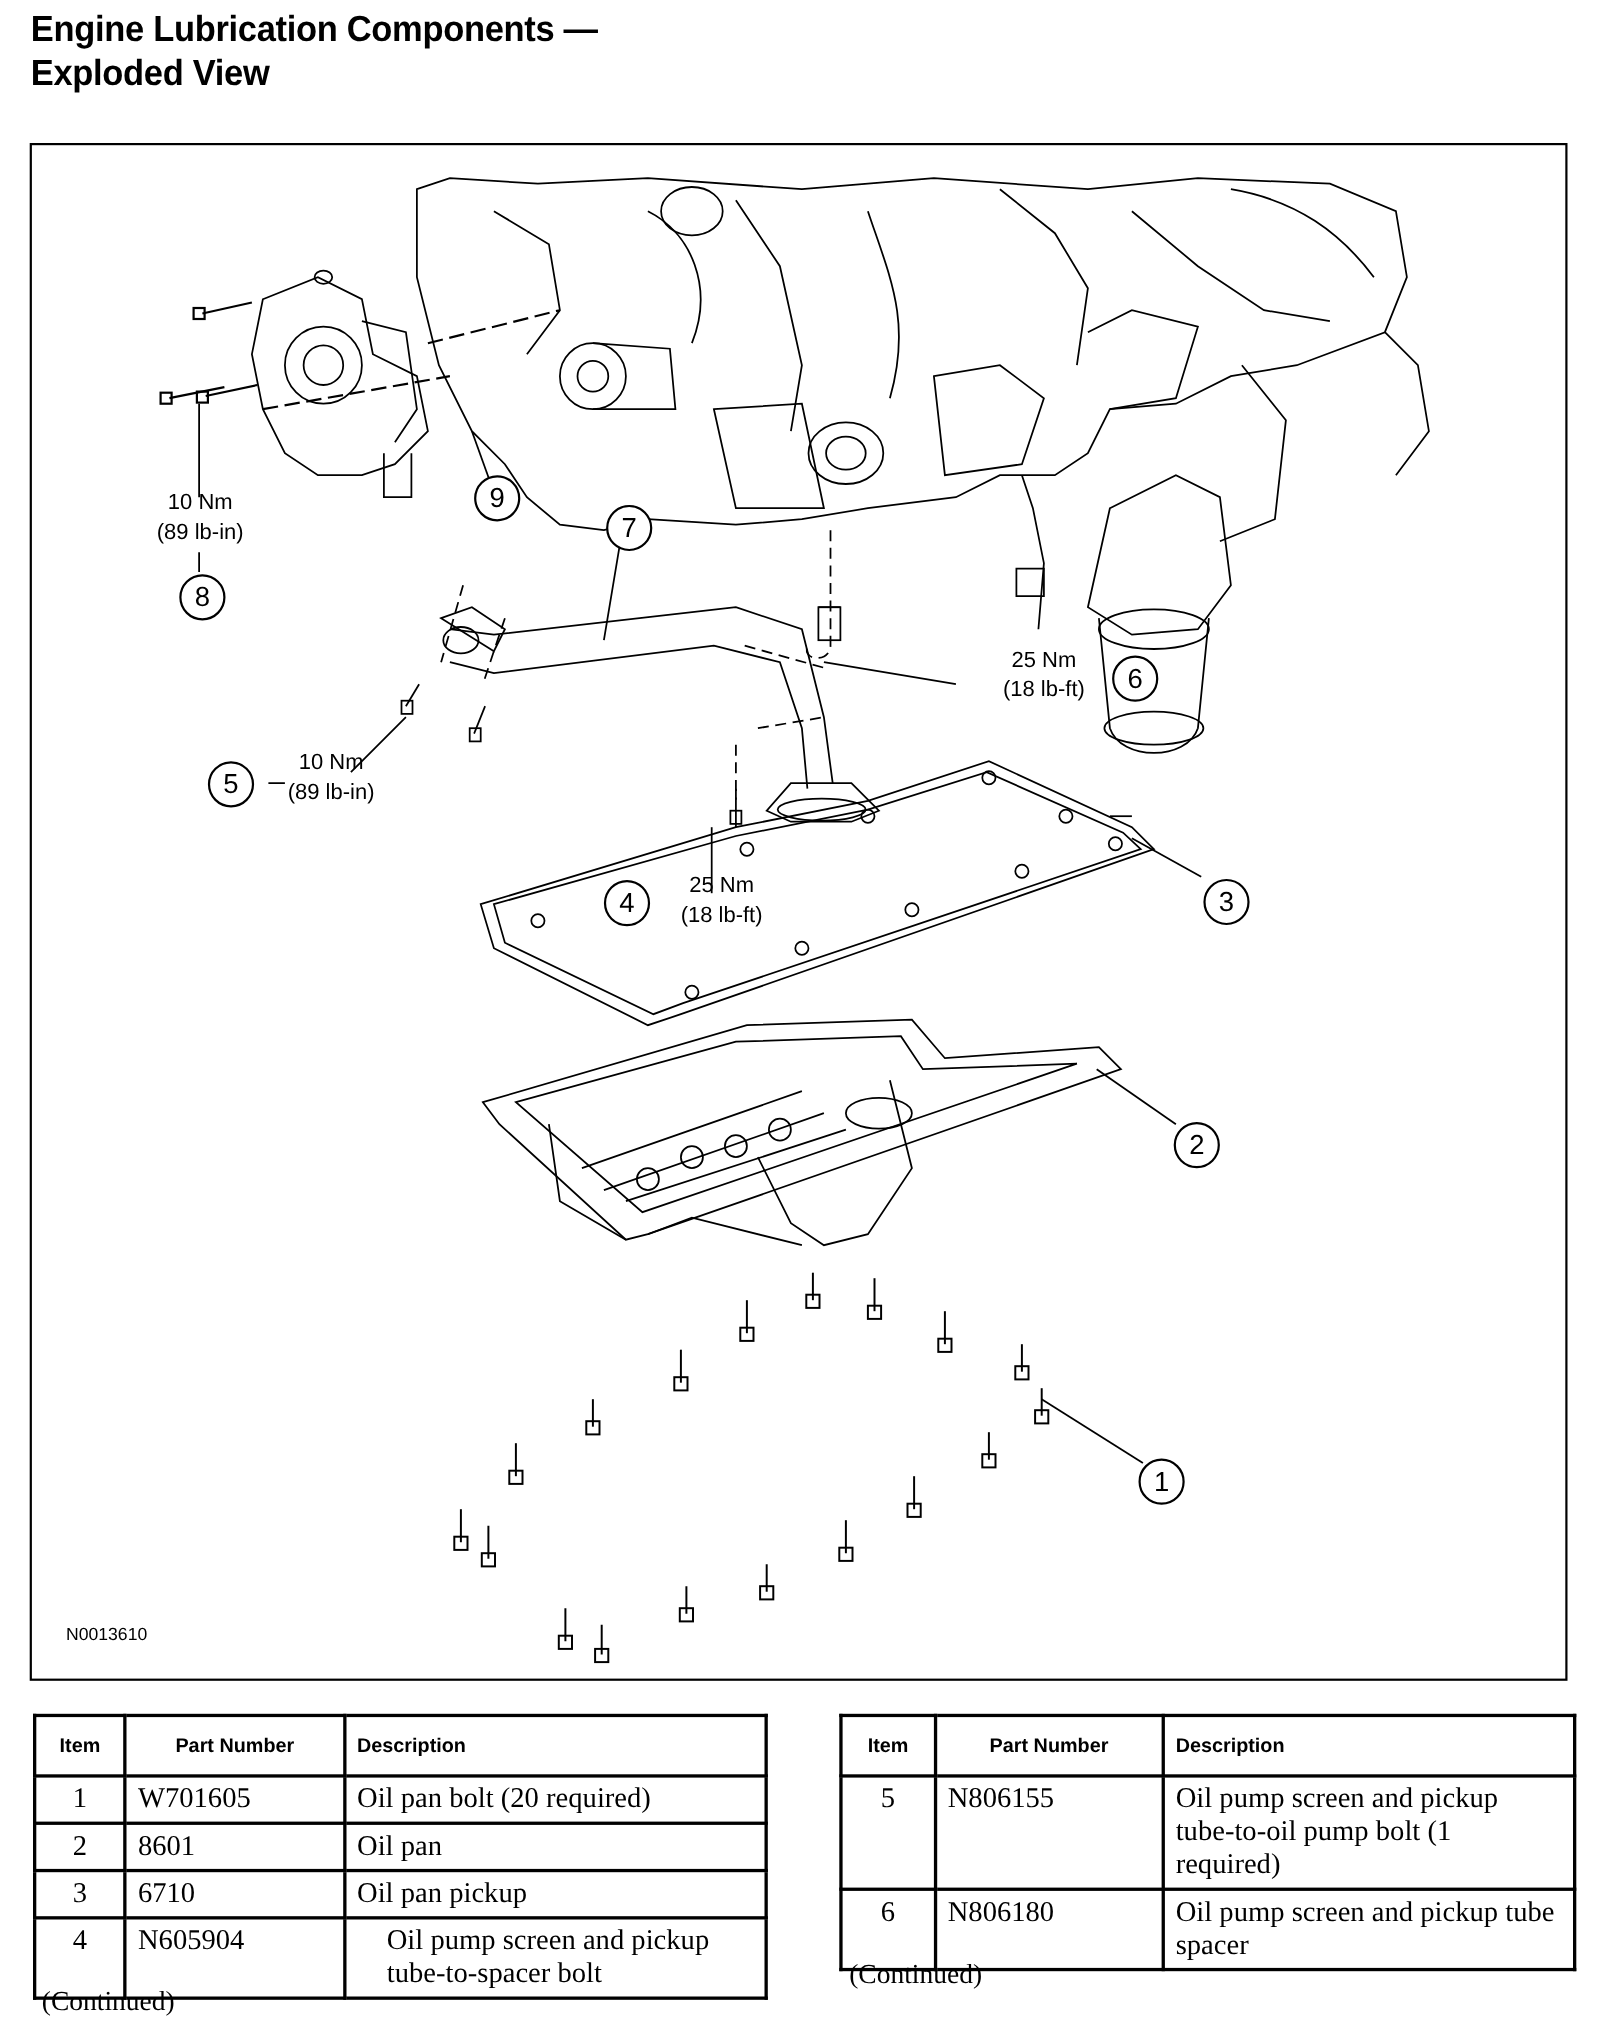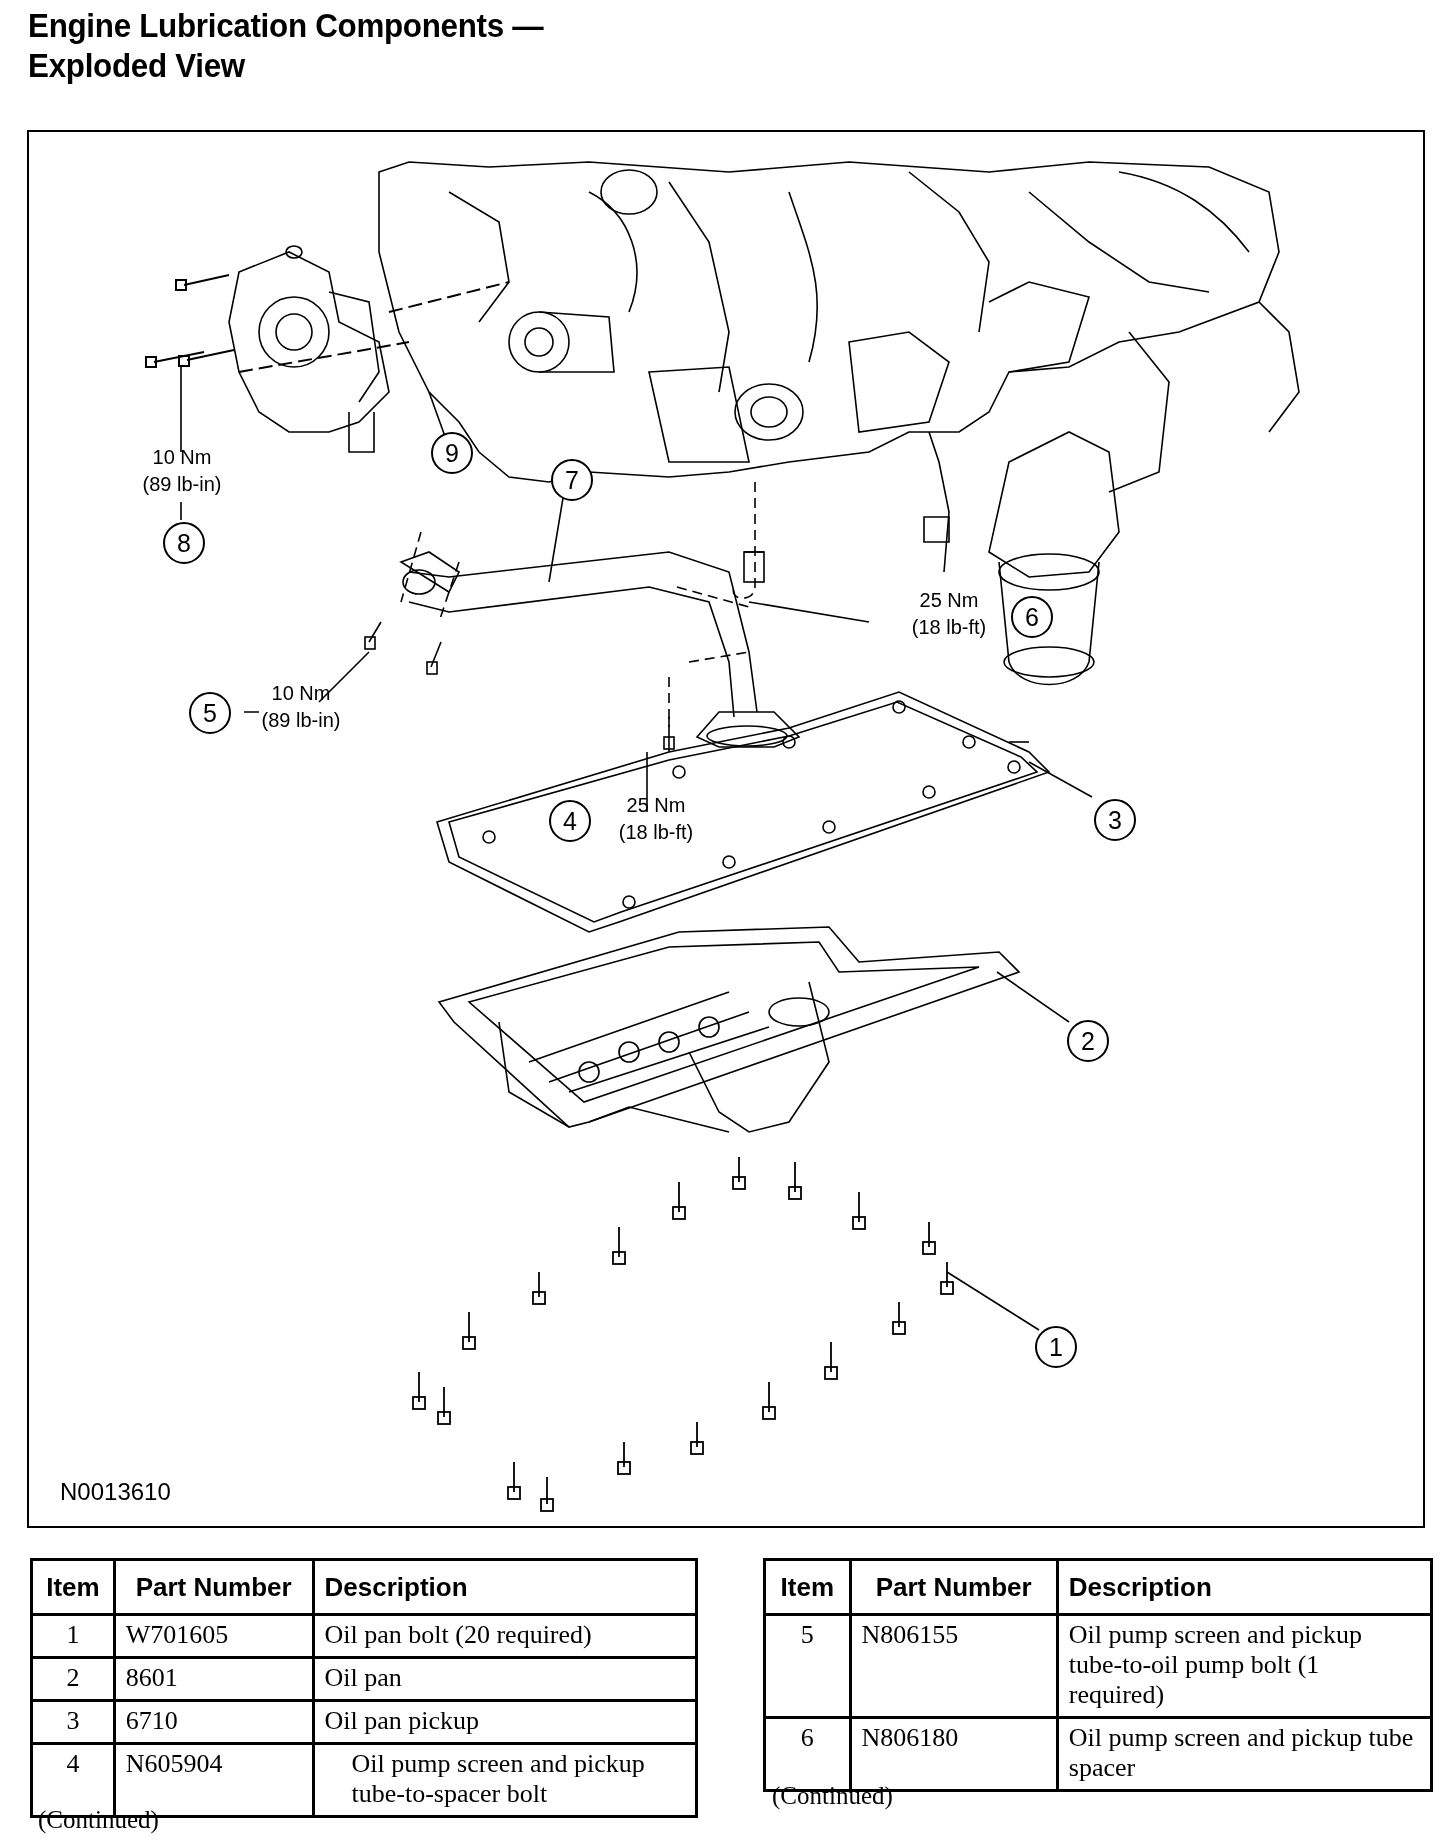--- a/index.html
+++ b/index.html
@@ -1,24 +1,24 @@
 <!DOCTYPE html>
 <html><head>
 <meta charset="utf-8">
 <style>
   html,body{margin:0;padding:0;background:#fff;}
   body{width:1456px;height:1840px;position:relative;overflow:hidden;font-family:"Liberation Sans",sans-serif;color:#000;}
   .title{position:absolute;left:28px;top:6px;font-family:"Liberation Sans",sans-serif;font-weight:bold;font-size:33px;line-height:40px;letter-spacing:-0.3px;transform:scaleX(0.95);transform-origin:left top;}
   .figure{position:absolute;left:27px;top:130px;width:1398px;height:1398px;border:2px solid #000;box-sizing:border-box;}
   .figure svg{position:absolute;left:0;top:0;}
-  .fig-id{position:absolute;left:60px;top:1478px;font-size:24px;font-family:"Liberation Sans",sans-serif;}
+  .fig-id{position:absolute;left:60px;top:1478px;font-size:16px;font-family:"Liberation Sans",sans-serif;}
   .callout{position:absolute;width:42px;height:42px;border:2px solid #000;border-radius:50%;box-sizing:border-box;display:flex;align-items:center;justify-content:center;font-size:25px;background:#fff;font-family:"Liberation Sans",sans-serif;}
   .torque{position:absolute;font-size:20px;line-height:27px;text-align:center;font-family:"Liberation Sans",sans-serif;white-space:nowrap;}
   table.parts{position:absolute;border-collapse:collapse;font-family:"Liberation Serif",serif;font-size:26px;}
-  table.parts th{font-family:"Liberation Sans",sans-serif;font-weight:bold;font-size:26px;text-align:left;padding:4px 10px;border:3px solid #000;height:44px;}
+  table.parts th{font-family:"Liberation Sans",sans-serif;font-weight:bold;font-size:18px;text-align:left;padding:4px 10px;border:3px solid #000;height:44px;}
   table.parts td{border:3px solid #000;padding:4px 10px 6px 10px;vertical-align:top;line-height:30px;}
   table.parts td.item{text-align:center;}
   .cont{position:absolute;font-family:"Liberation Serif",serif;font-size:25px;}
 </style>
 </head>
 <body>
 
 <div class="title">
   <div>Engine Lubrication Components —</div>
   <div>Exploded View</div>

